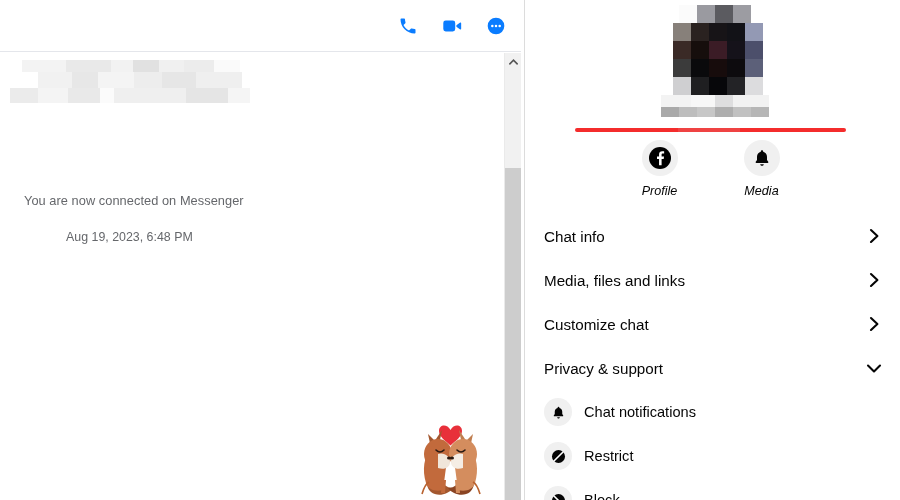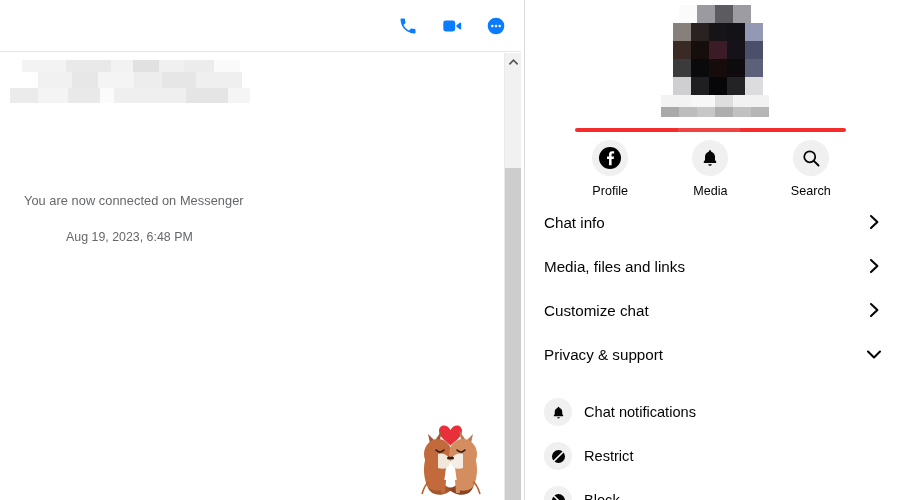--- a/index.html
+++ b/index.html
@@ -188,20 +188,21 @@
   .progress-line span { display: block; height: 100%; }
 
   .quick-actions {
     position: absolute;
     left: 50px;
     top: 140px;
     width: 271px;
     display: flex;
     justify-content: center;
     gap: 30px;
+    font-style: italic;
   }
   .qa {
     width: 72px;
     display: flex;
     flex-direction: column;
     align-items: center;
     cursor: pointer;
   }
   .qa-circle {
     width: 36px;
@@ -223,21 +224,21 @@
   .menu {
     position: absolute;
     left: 0;
     top: 214px;
     width: 375px;
   }
   .menu-row {
     position: relative;
     height: 44px;
     display: flex;
-    align-items: flex-start;
+    align-items: center;
     padding: 0 18px 0 19px;
     box-sizing: border-box;
     cursor: pointer;
   }
   .menu-row .ttl {
     font-size: 15.2px;
     color: #050505;
     font-weight: 400;
     flex: 1;
     white-space: nowrap;
@@ -462,29 +463,20 @@
       <div class="qa">
         <div class="qa-circle">
           <svg width="20" height="20" viewBox="0 0 24 24">
             <path d="M12 2.6c-.8 0-1.4.6-1.4 1.4v.6C7.9 5.3 6 7.7 6 10.6v3.8l-1.5 2.2c-.4.6 0 1.4.8 1.4h13.4c.8 0 1.2-.8.8-1.4L18 14.4v-3.8c0-2.9-1.9-5.3-4.6-6v-.6c0-.8-.6-1.4-1.4-1.4z" fill="#050505"></path>
             <path d="M9.8 19.4c.3 1.2 1.2 2 2.2 2s1.9-.8 2.2-2H9.8z" fill="#050505"></path>
           </svg>
         </div>
         <div class="qa-label">Media</div>
       </div>
 
-      <div class="qa">
-        <div class="qa-circle">
-          <svg width="20" height="20" viewBox="0 0 24 24">
-            <circle cx="10.5" cy="10.5" r="6.6" stroke="#050505" stroke-width="2.1" fill="none"></circle>
-            <path d="M15.4 15.4 L21 21" stroke="#050505" stroke-width="2.3" stroke-linecap="round"></path>
-          </svg>
-        </div>
-        <div class="qa-label">Search</div>
-      </div>
 
     </div>
 
     <div class="menu">
 
       <div class="menu-row">
         <span class="ttl">Chat info</span>
         <span class="chev">
           <svg width="11" height="16" viewBox="0 0 11 16">
               <path d="M2 2 L8.4 8 L2 14" stroke="#050505" stroke-width="2.1" fill="none" stroke-linecap="round" stroke-linejoin="round"></path>

